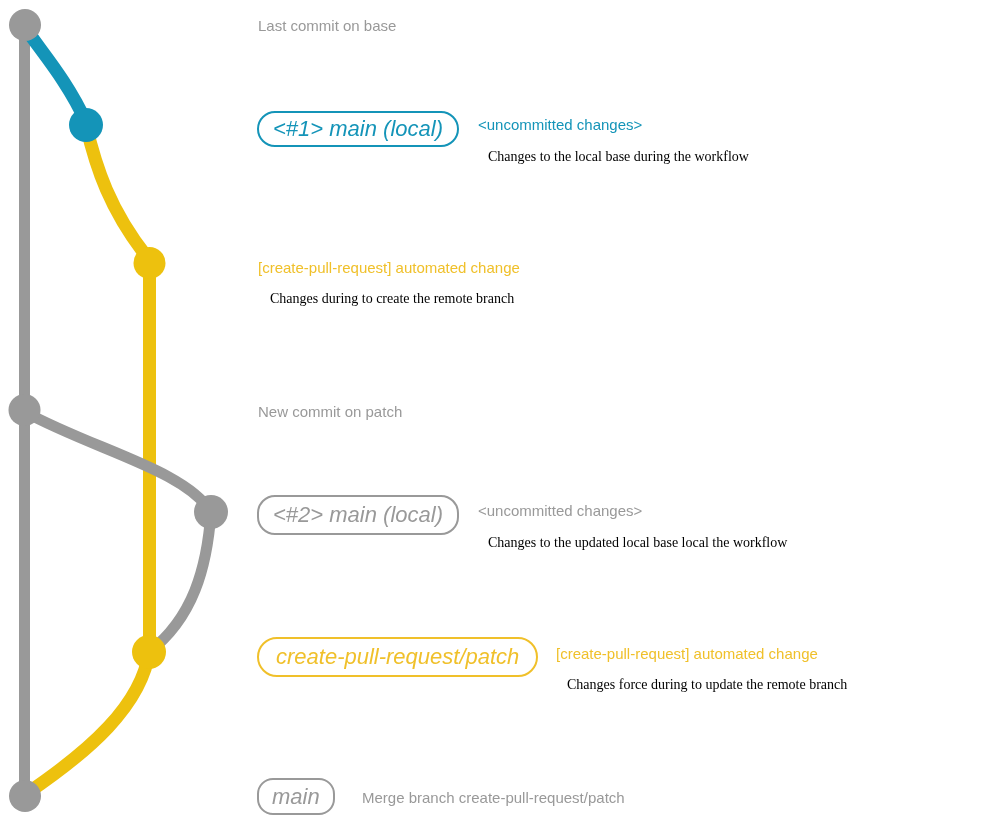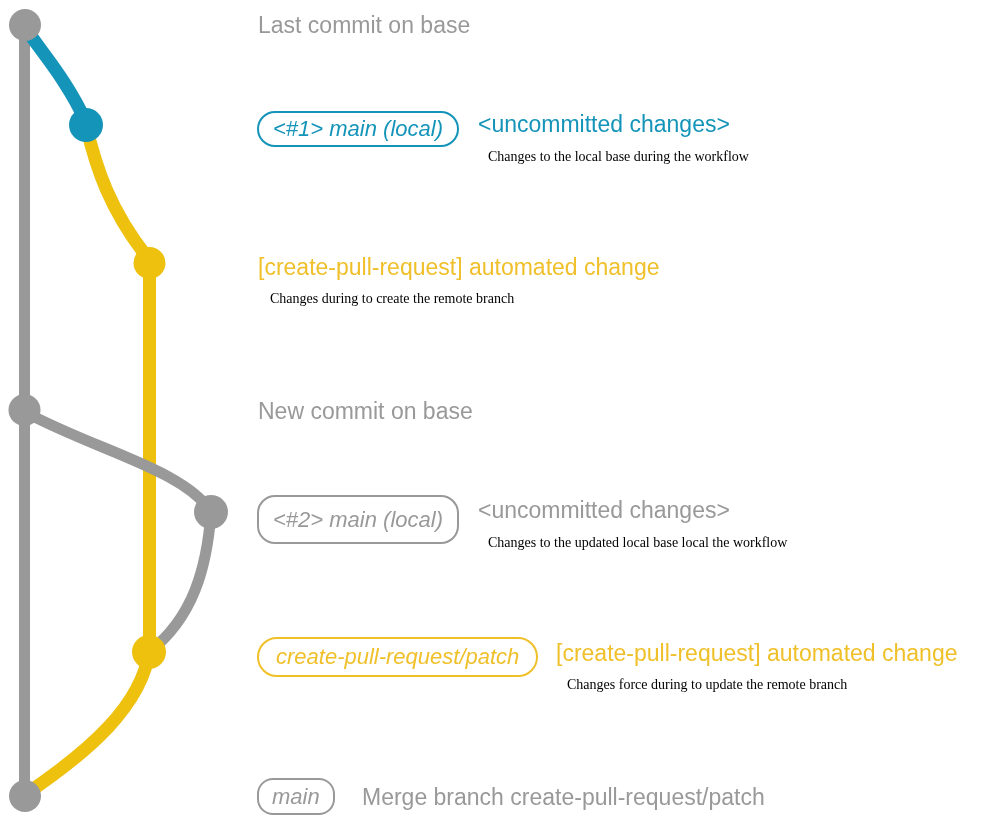--- a/index.html
+++ b/index.html
@@ -15,21 +15,21 @@
   
   .st-gray{stroke:var(--c-gray);}
   .st-teal{stroke:var(--c-teal);}
   .st-yellow{stroke:var(--c-yellow);}
   .f-gray{fill:var(--c-gray);}
   .f-teal{fill:var(--c-teal);}
   .f-yellow{fill:var(--c-yellow);}
 
   .lbl{
     position:absolute;
-    font-size:23px;
+    font-size:15px;
     line-height:25px;
     white-space:nowrap;
   }
   .c-gray{color:var(--c-gray);}
   .c-teal{color:var(--c-teal);}
   .c-yellow{color:var(--c-yellow_text);}
 
   .note{
     position:absolute;
     font-family:"Liberation Serif", serif;
@@ -57,21 +57,21 @@
   .badge.b-yellow{border-color:var(--c-yellow_text);color:var(--c-yellow_text);}
 
   
   #lbl-last      {left:258px;top:13px;}
   #badge-main1   {left:257px;top:111px;height:36px;padding:0 14px;}
   #lbl-unc1      {left:478px;top:112px;}
   #note-unc1     {left:488px;top:146px;}
   #lbl-auto1     {left:258px;top:255px;}
   #note-auto1    {left:270px;top:288px;}
   #lbl-new       {left:258px;top:399px;}
-  #badge-main2   {left:257px;top:495px;height:49px;padding:0 14px;}
+  #badge-main2   {left:257px;top:495px;height:40px;padding:0 14px;}
   #lbl-unc2      {left:478px;top:498px;}
   #note-unc2     {left:488px;top:532px;}
   #badge-patch   {left:257px;top:637px;height:40px;padding:12px 17px;border-radius:20px;}
   #lbl-auto2     {left:556px;top:641px;}
   #note-auto2    {left:567px;top:674px;}
   #badge-main3   {left:257px;top:778px;height:37px;padding:8px 13px;border-radius:16px;align-items:center;}
   #lbl-merge     {left:334px;top:785px;padding-left:28px;}
 </style>
 </head>
 <body>
@@ -104,21 +104,21 @@
 
   <div class="badge b-teal" id="badge-main1">
     <span>&lt;#1&gt; main (local)</span>
   </div>
   <div class="lbl c-teal" id="lbl-unc1">&lt;uncommitted changes&gt;</div>
   <div class="note" id="note-unc1">Changes to the local base during the workflow</div>
 
   <div class="lbl c-yellow" id="lbl-auto1">[create-pull-request] automated change</div>
   <div class="note" id="note-auto1">Changes during to create the remote branch</div>
 
-  <div class="lbl c-gray" id="lbl-new">New commit on base</div>
+  <div class="lbl c-gray" id="lbl-new">New commit on patch</div>
 
   <div class="badge b-gray" id="badge-main2">
     <span>&lt;#2&gt; main (local)</span>
   </div>
   <div class="lbl c-gray" id="lbl-unc2">&lt;uncommitted changes&gt;</div>
   <div class="note" id="note-unc2">Changes to the updated local base local the workflow</div>
 
   <div class="badge b-yellow" id="badge-patch">
     <span>create-pull-request/patch</span>
   </div>

